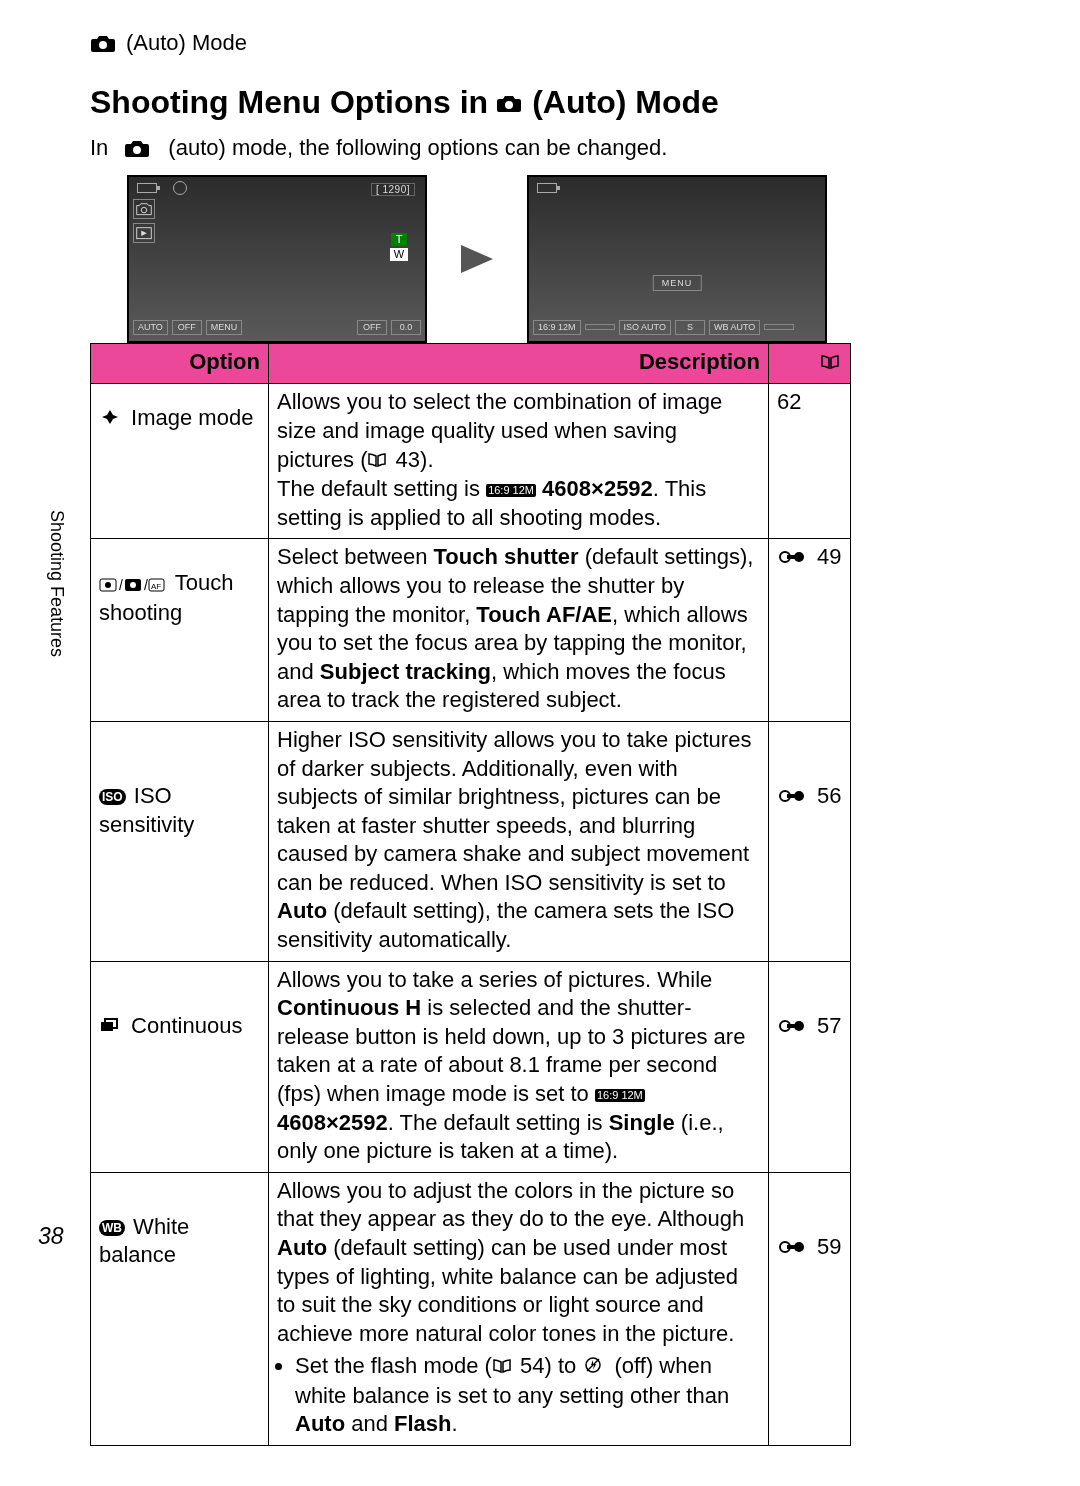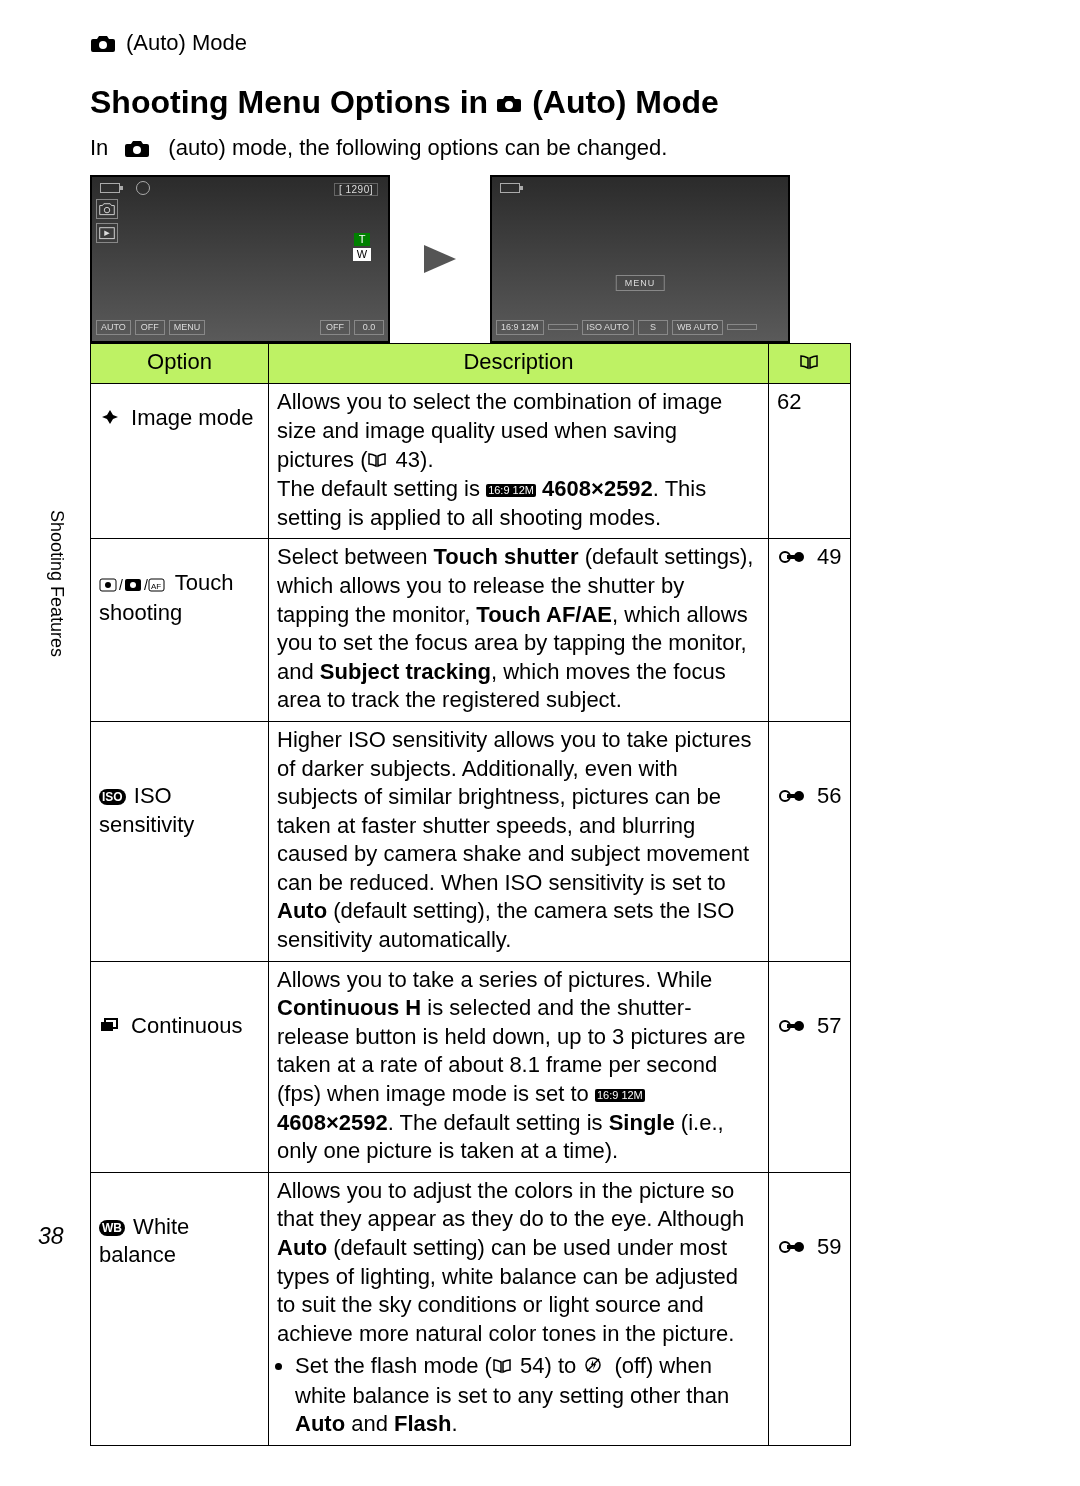--- a/index.html
+++ b/index.html
@@ -48,20 +48,21 @@
     gap: 16px;
     flex-wrap: wrap;
   }
   .screens-wrap {
     display: flex;
     align-items: center;
     justify-content: flex-start;
     padding: 0 0 0 90px;
     gap: 20px;
     margin-bottom: 0;
+    margin-left: 37px;
   }
   .screen {
     width: 300px; height: 168px;
     background: linear-gradient(#2b2b2b,#5a5a5a);
     border: 2px solid #000;
     position: relative;
     color: #fff;
     font-size: 11px;
   }
   .screen .tw {
@@ -131,23 +132,23 @@
     table-layout: fixed;
   }
   table.options th, table.options td {
     border: 1px solid #000;
     padding: 4px 8px 6px 8px;
     vertical-align: top;
     font-size: 22px;
     line-height: 1.3;
   }
   table.options th {
-    font-weight: 400;
-    text-align: center;
-    background: #bef264;
+    font-weight: 700;
+    text-align: right;
+    background: #ec4899;
   }
   table.options col.c1 { width: 178px; }
   table.options col.c2 { width: 500px; }
   table.options col.c3 { width: 82px; }
   table.options td.opt { padding-top: 30px; }
   table.options td.opt.top { padding-top: 20px; }
   .ref-cell {
     white-space: nowrap;
     vertical-align: middle;
     text-align: left;

